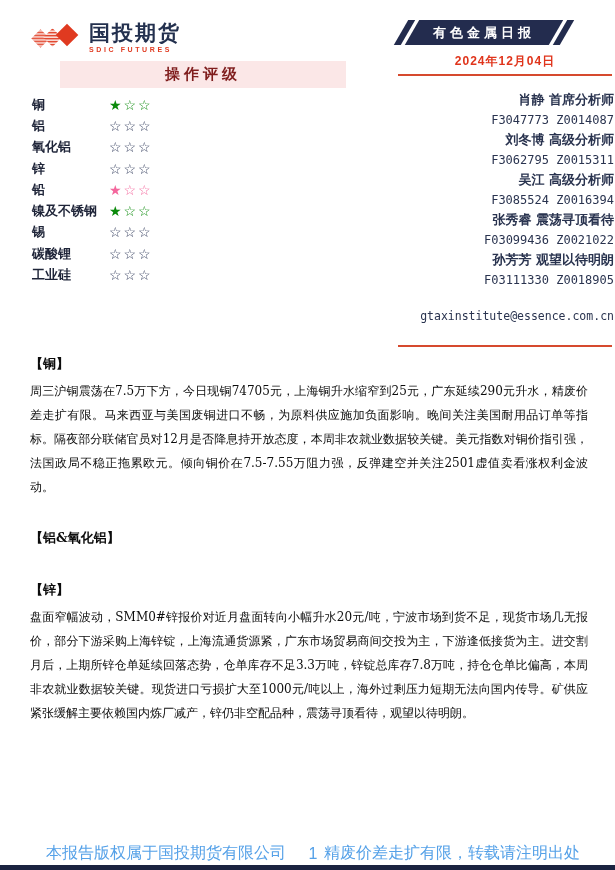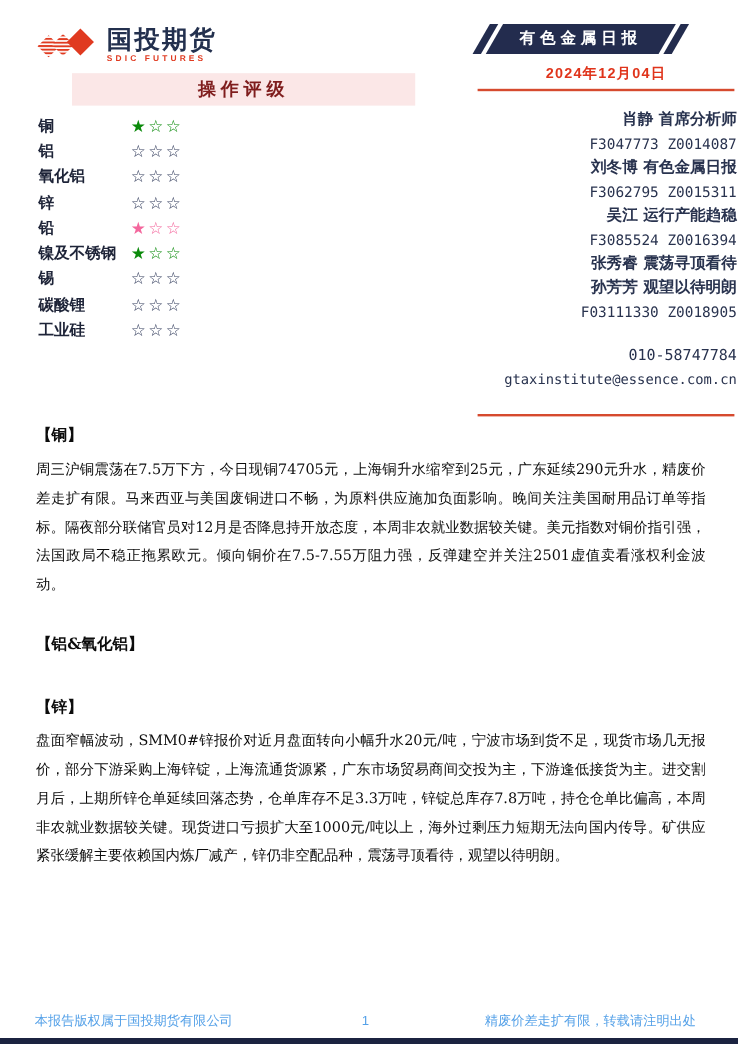--- a/index.html
+++ b/index.html
@@ -47,22 +47,22 @@
   .contact-phone{font-size:12.5px;line-height:20px;font-family:"DejaVu Sans Mono","Liberation Mono",monospace;}
   .contact-email{font-size:11.5px;line-height:20px;font-family:"DejaVu Sans Mono","Liberation Mono",monospace;}
 
   
   .content{position:absolute;left:30px;top:351px;width:558px;color:#0c0c0c;}
   .section{margin-bottom:26px;}
   .section-heading{font-size:13px;font-weight:bold;line-height:26px;margin-bottom:2px;}
   .section-body{font-size:12px;line-height:24px;text-align:justify;}
 
   
-  .footer{position:absolute;left:29px;right:35px;top:843px;display:flex;align-items:center;
-    color:#55a1e8;font-size:11px;}
+  .footer{position:absolute;left:46px;right:35px;top:843px;display:flex;align-items:center;
+    color:#55a1e8;font-size:16px;}
   .footer-left{flex:1;text-align:left;}
   .footer-page{flex:0 0 auto;text-align:center;}
   .footer-right{flex:1;text-align:right;}
   .bottom-bar{position:absolute;left:0;bottom:0;width:615px;height:5px;background:#1b2340;}
 </style>
 </head>
 <body>
 
 <div class="logo">
   <svg class="logo-icon" viewBox="0 0 52 38">
@@ -130,36 +130,36 @@
     <span class="stars" style="color: rgb(50, 60, 92);">☆☆☆</span>
   </div>
 </div>
 
 <div class="analysts">
   <div class="analyst-entry">
     <div class="analyst-name serif">肖静 首席分析师</div>
     <div class="analyst-codes">F3047773 Z0014087</div>
   </div>
   <div class="analyst-entry">
-    <div class="analyst-name serif">刘冬博 有色金属日报</div>
+    <div class="analyst-name serif">刘冬博 高级分析师</div>
     <div class="analyst-codes">F3062795 Z0015311</div>
   </div>
   <div class="analyst-entry">
-    <div class="analyst-name serif">吴江 运行产能趋稳</div>
+    <div class="analyst-name serif">吴江 高级分析师</div>
     <div class="analyst-codes">F3085524 Z0016394</div>
   </div>
   <div class="analyst-entry">
     <div class="analyst-name serif">张秀睿 震荡寻顶看待</div>
+    <div class="analyst-codes">F03099436 Z0021022</div>
   </div>
   <div class="analyst-entry">
     <div class="analyst-name serif">孙芳芳 观望以待明朗</div>
     <div class="analyst-codes">F03111330 Z0018905</div>
   </div>
   <div class="contact">
-    <div class="contact-phone">010-58747784</div>
     <div class="contact-email">gtaxinstitute@essence.com.cn</div>
   </div>
 </div>
 <div class="rule rule-right"></div>
 
 <div class="content">
   <div class="section">
     <div class="section-heading serif">【铜】</div>
     <div class="section-body serif">周三沪铜震荡在7.5万下方，今日现铜74705元，上海铜升水缩窄到25元，广东延续290元升水，精废价差走扩有限。马来西亚与美国废铜进口不畅，为原料供应施加负面影响。晚间关注美国耐用品订单等指标。隔夜部分联储官员对12月是否降息持开放态度，本周非农就业数据较关键。美元指数对铜价指引强，法国政局不稳正拖累欧元。倾向铜价在7.5-7.55万阻力强，反弹建空并关注2501虚值卖看涨权利金波动。</div>
   </div>

